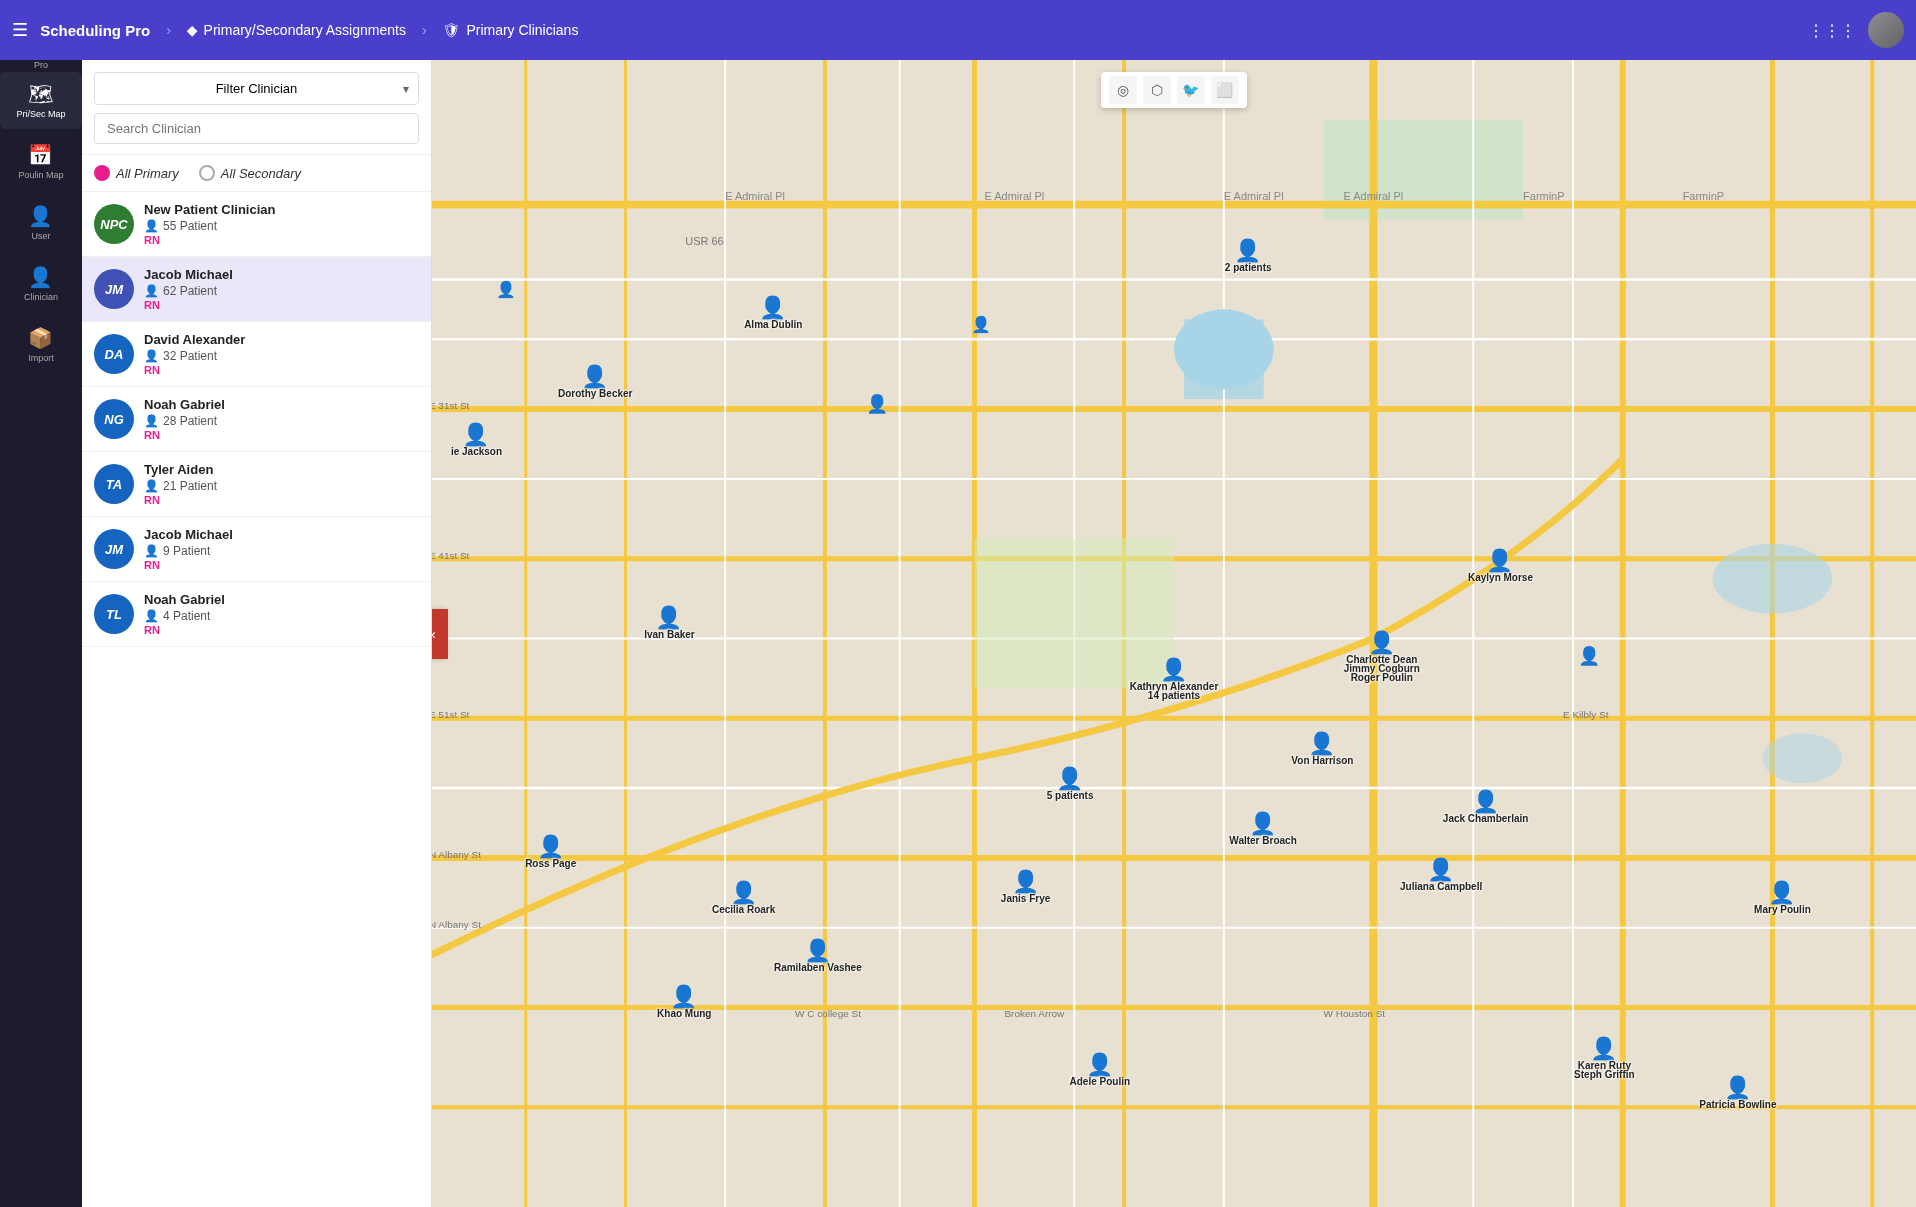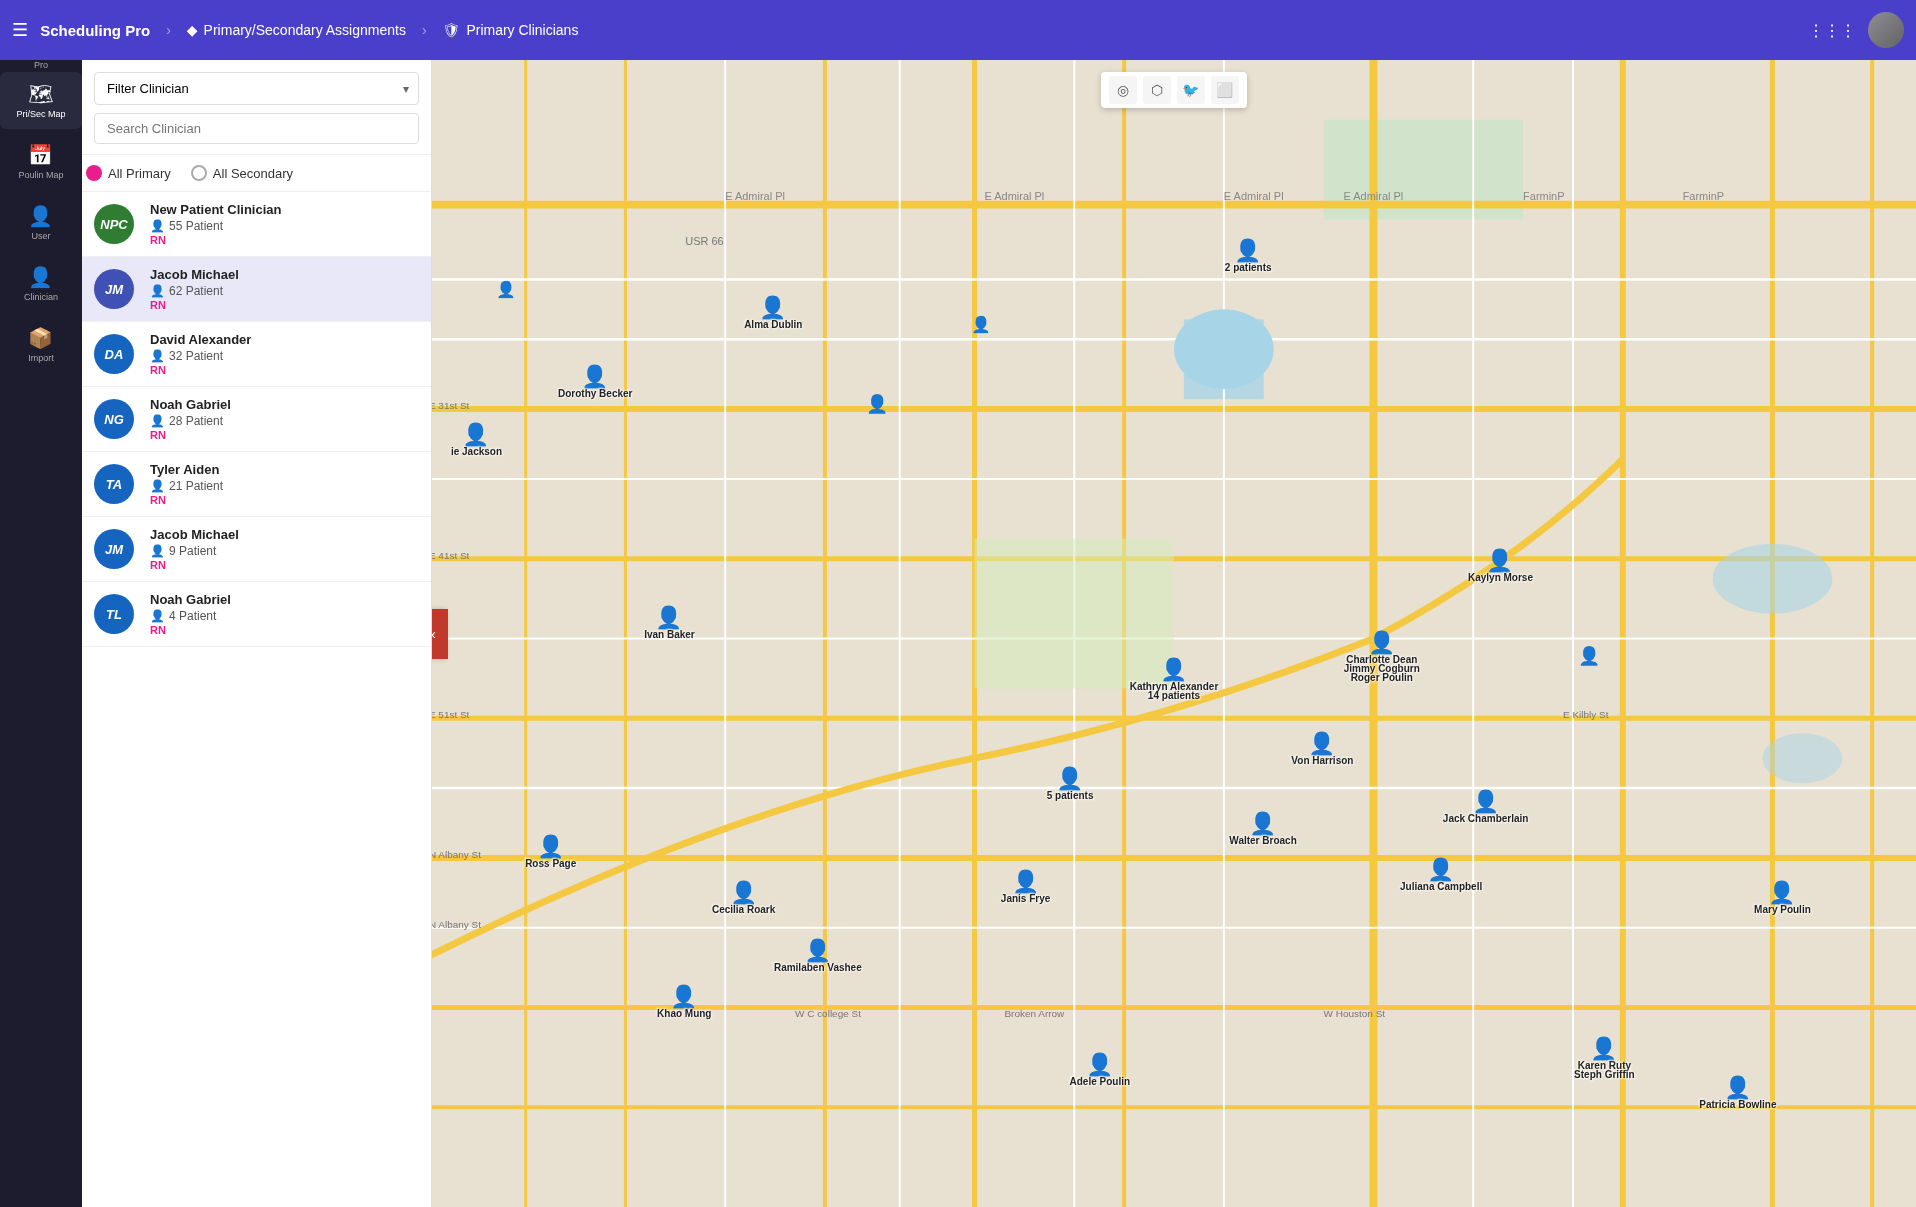--- a/index.html
+++ b/index.html
@@ -53,55 +53,56 @@
       border-right: 1px solid #ddd; flex-shrink: 0;
     }
     .filter-row {
       padding: 12px 12px 0 12px; border-bottom: 1px solid #eee;
     }
     .filter-select-wrap {
       position: relative; margin-bottom: 8px;
     }
     .filter-select {
       width: 100%; padding: 8px 12px; border: 1px solid #ddd; border-radius: 4px;
-      font-size: 13px; appearance: none; background: white; cursor: pointer;
+      font-size: 13px; appearance: none; background: white; cursor: pointer; text-align: center;
     }
     .filter-chevron {
       position: absolute; right: 10px; top: 50%; transform: translateY(-50%);
       color: #666; pointer-events: none; font-size: 12px;
     }
     .search-wrap { position: relative; margin-bottom: 10px; }
     .search-input {
       width: 100%; padding: 7px 12px; border: 1px solid #ddd; border-radius: 4px;
       font-size: 13px; color: #999; background: white;
     }
 
     .toggle-row {
-      display: flex; align-items: center; padding: 10px 4px; gap: 20px;
+      display: flex; align-items: center; padding: 10px 12px; gap: 20px;
       border-bottom: 1px solid #eee;
+      font-style: italic;
     }
     .toggle-item { display: flex; align-items: center; gap: 6px; cursor: pointer; }
     .toggle-dot { width: 16px; height: 16px; border-radius: 50%; }
     .toggle-dot.primary { background: #e91e8c; }
     .toggle-dot.secondary { background: #aaa; border: 2px solid #888; background: white; }
     .toggle-label { font-size: 13px; color: #333; }
 
     
     .clinician-list { overflow-y: auto; flex: 1; }
     .clinician-item {
       display: flex; align-items: center; gap: 10px; padding: 10px 12px;
       border-bottom: 1px solid #f0f0f0; cursor: pointer;
     }
     .clinician-item.active { background: #e8e8f8; }
     .clinician-avatar {
       width: 40px; height: 40px; border-radius: 50%;
       display: flex; align-items: center; justify-content: center;
       color: white; font-size: 13px; font-weight: bold; flex-shrink: 0; font-style: italic;
     }
-    .clinician-info { flex: 1; min-width: 0; margin-left: 6px; }
+    .clinician-info { flex: 1; min-width: 0; }
     .clinician-name { font-size: 13px; font-weight: 600; color: #222; }
     .clinician-patient-row { display: flex; align-items: center; gap: 4px; margin-top: 2px; }
     .patient-icon { font-size: 12px; color: #555; }
     .patient-count { font-size: 12px; color: #555; }
     .clinician-role { font-size: 11px; color: #e91e8c; font-weight: 600; margin-top: 1px; }
 
     
     .map-area {
       flex: 1; position: relative; overflow: hidden;
       background: #e8e0d0;

